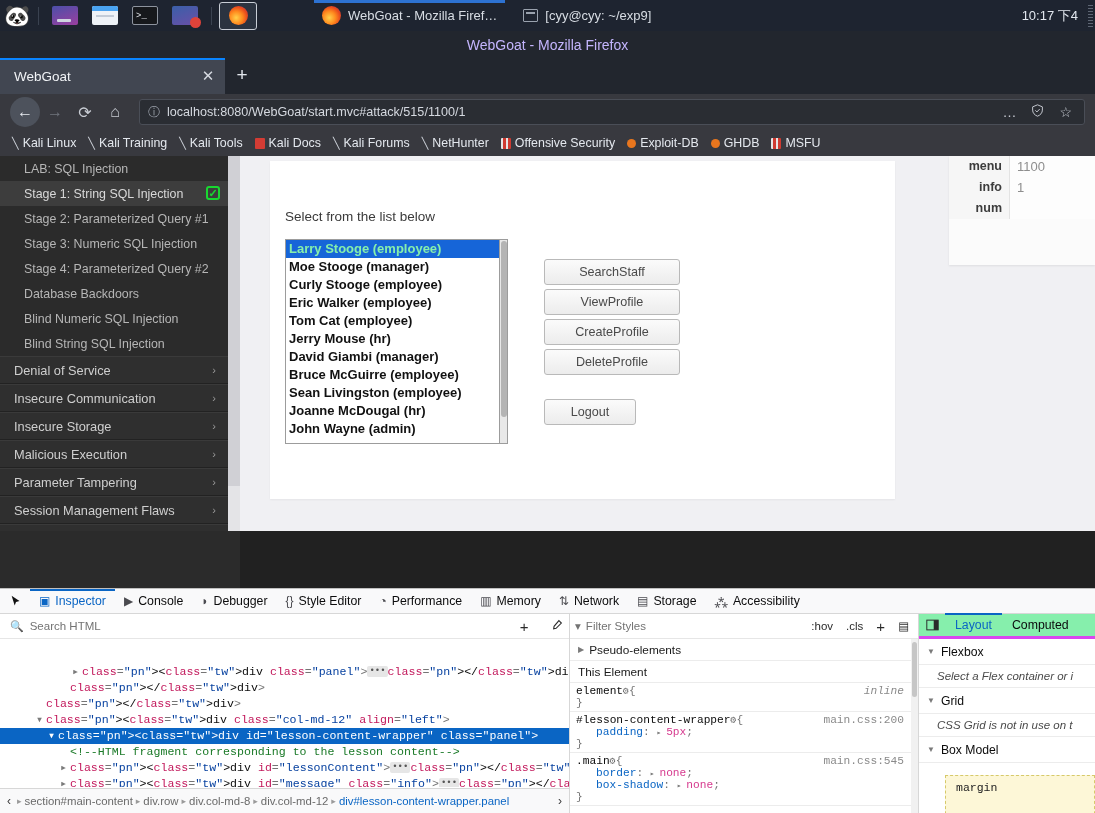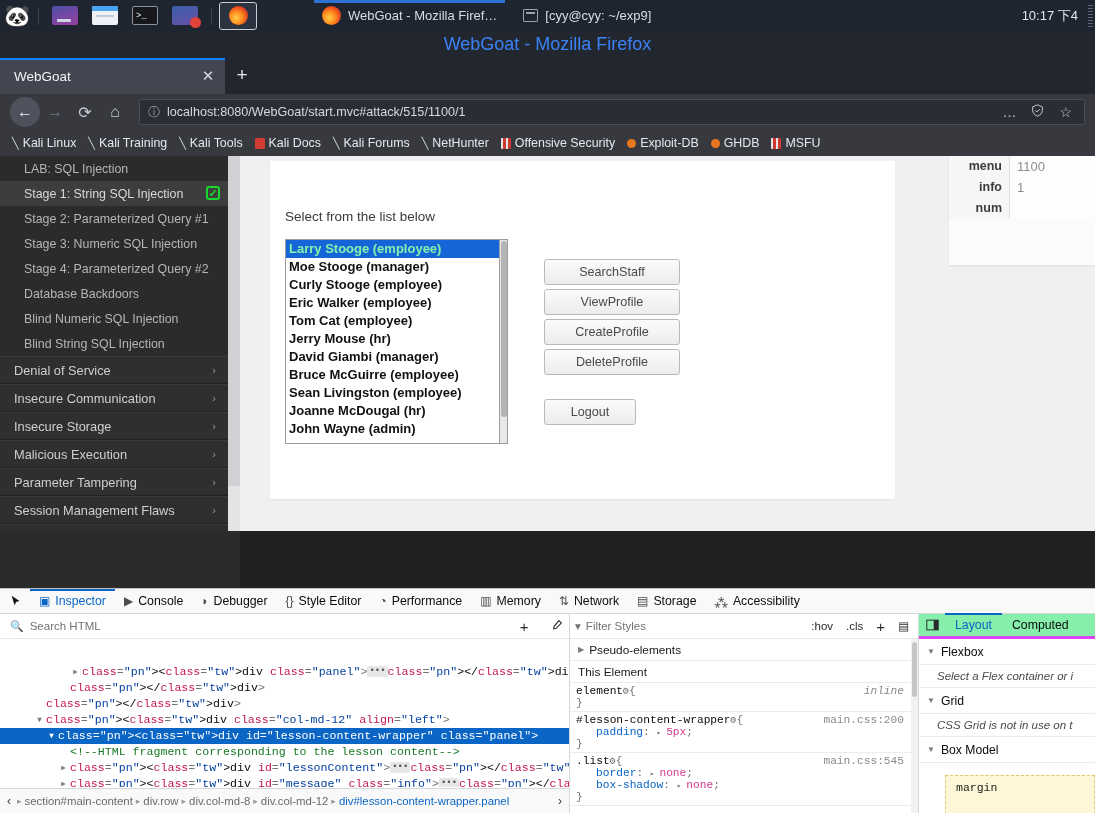--- a/index.html
+++ b/index.html
@@ -54,21 +54,21 @@
   .mini-win:after { content:""; position:absolute; left:2px; top:2px; width:9px; height:2px; background:#9aa2ae; }
   .tb-clock { margin-left: auto; margin-right: 10px; font-size: 13px; color: #e3e8ef; white-space: nowrap;}
   .tb-grip { width: 5px; height: 22px; margin-right: 2px;
     background: repeating-linear-gradient(to bottom, #6e7embtn 0 0);
     background-image: repeating-linear-gradient(to bottom,#5d6573 0px,#5d6573 1px,transparent 1px,transparent 3px);
   }
 
   
   .ff-titlebar {
     position: absolute; top: 31px; left: 0; width: 1095px; height: 27px;
-    background: #22262e; color: #3b82f6; font-size: 18px;
+    background: #22262e; color: #c4b5fd; font-size: 14px;
     display: flex; align-items: center; justify-content: center;
   }
   .ff-tabstrip {
     position: absolute; top: 58px; left: 0; width: 1095px; height: 36px;
     background: #22262e;
   }
   .ff-tab {
     position: absolute; top: 0; left: 0; width: 225px; height: 36px;
     background: #414651;
     display: flex; align-items: center; padding: 0 8px 0 14px;
@@ -582,21 +582,21 @@
               <div class="r-block">
                 <div><span class="r-sel">element</span><span class="gear"> ⚙ </span><span class="pn">{</span><span class="r-src ital">inline</span></div>
                 <div class="pn">}</div>
               </div>
               <div class="r-block">
                 <div><span class="r-sel">#lesson-content-wrapper</span><span class="gear"> ⚙ </span><span class="pn">{</span><span class="r-src">main.css:200</span></div>
                 <div class="r-prop"><span class="p-name">padding</span><span class="pn">: </span><span class="vtri">▸ </span><span class="p-val">5px</span><span class="pn">;</span></div>
                 <div class="pn">}</div>
               </div>
               <div class="r-block">
-                <div><span class="r-sel">.list</span><span class="gear"> ⚙ </span><span class="pn">{</span><span class="r-src">main.css:545</span></div>
+                <div><span class="r-sel">.main</span><span class="gear"> ⚙ </span><span class="pn">{</span><span class="r-src">main.css:545</span></div>
                 <div class="r-prop"><span class="p-name">border</span><span class="pn">: </span><span class="vtri">▸ </span><span class="p-val">none</span><span class="pn">;</span></div>
                 <div class="r-prop"><span class="p-name">box-shadow</span><span class="pn">: </span><span class="vtri">▸ </span><span class="p-val">none</span><span class="pn">;</span></div>
                 <div class="pn">}</div>
               </div>
             </div>
         </div>
         <div class="mid-scroll"></div>
         <div class="mid-thumb"></div>
       </div>
 

